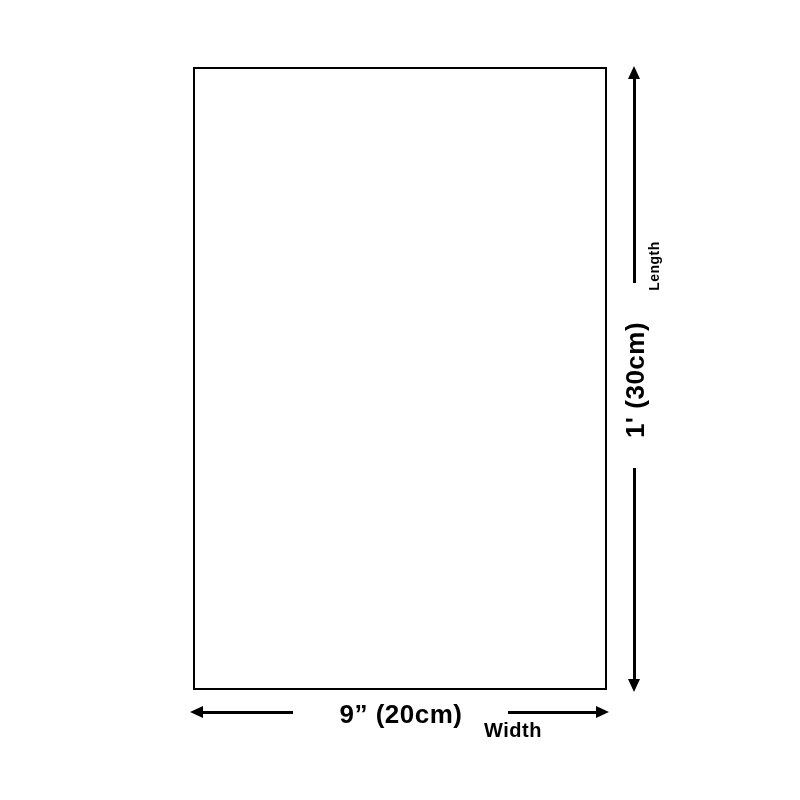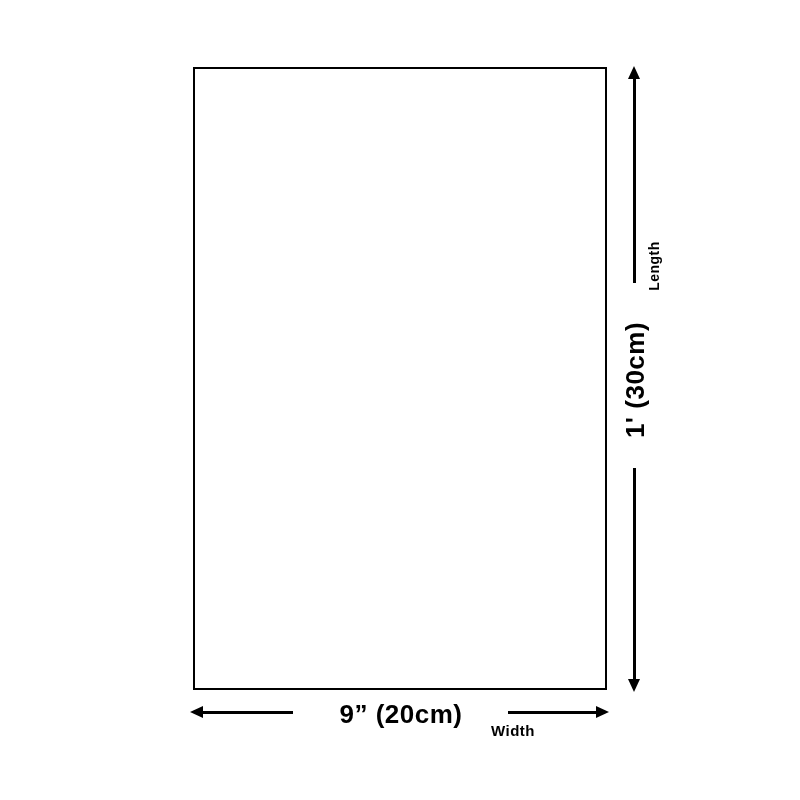--- a/index.html
+++ b/index.html
@@ -85,21 +85,21 @@
     font-size: 14px;
   }
   .width-value {
     left: 401px; top: 714px;
     transform: translate(-50%, -50%);
     font-size: 26px;
   }
   .width-label {
     left: 513px; top: 730px;
     transform: translate(-50%, -50%);
-    font-size: 15px;
+    font-size: 20px;
   }
 </style>
 </head>
 <body>
 
 <div class="diagram">
 
   <div class="outline"></div>
 
   <div class="tri head-up"></div>

